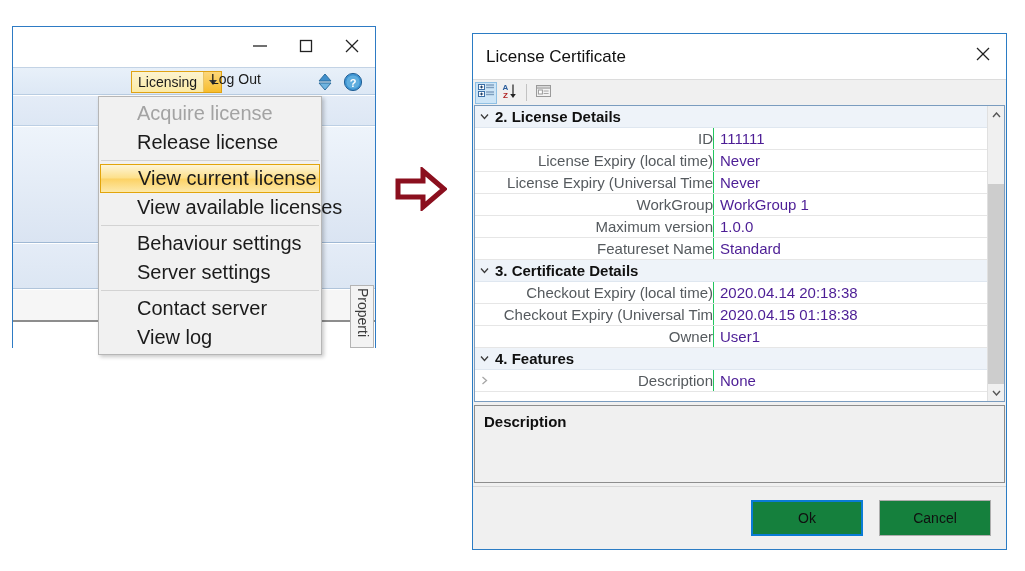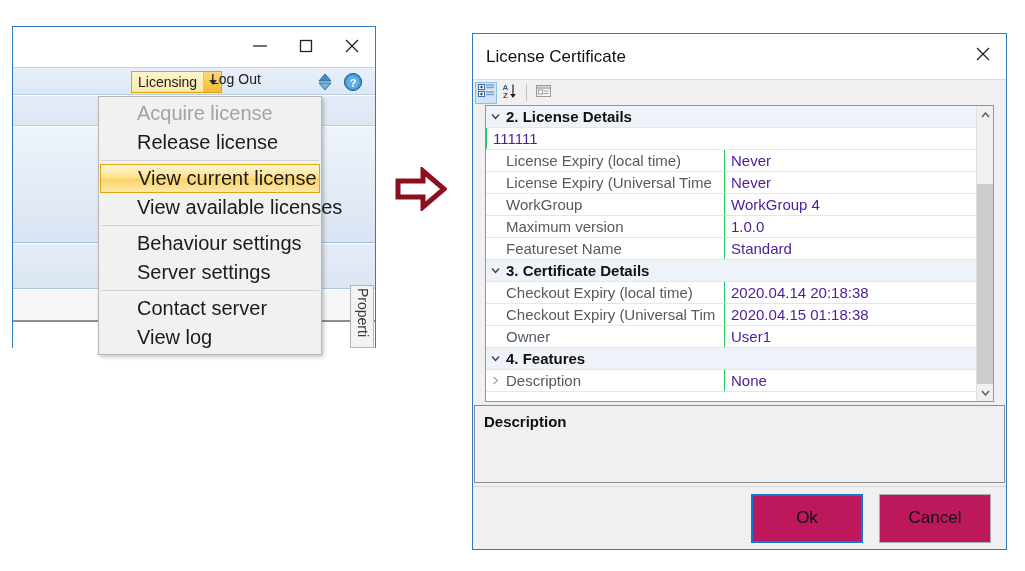--- a/index.html
+++ b/index.html
@@ -282,27 +282,28 @@
     width: 1px;
     height: 17px;
     background: #c2c2c2;
     margin: 0 5px;
   }
 
   
   #grid-wrap {
     flex: 0 0 auto;
     height: 297px;
-    margin: 0 12px;
+    margin: 0 1px;
     border: 1px solid #7a9cbf;
     background: #ffffff;
     box-sizing: border-box;
     display: flex;
     position: relative;
     overflow: hidden;
+    text-align: right;
   }
   #grid {
     flex: 1 1 auto;
     overflow: hidden;
     position: relative;
   }
   .grow {
     height: 22px;
     display: flex;
     align-items: center;
@@ -402,25 +403,25 @@
     display: flex;
     align-items: center;
     justify-content: flex-end;
     padding-right: 15px;
     gap: 16px;
     border-top: 1px solid #d6d6d6;
     margin-top: 3px;
   }
   .dlg-btn {
     width: 112px;
-    height: 49px;
-    background: #be185d;
+    height: 36px;
+    background: #15803d;
     border: 1px solid #adadad;
     box-sizing: border-box;
-    font-size: 17px;
+    font-size: 14px;
     color: #101010;
     display: flex;
     align-items: center;
     justify-content: center;
   }
   .dlg-btn.default {
     border: 2px solid #0a7bd5;
   }
 </style>
 </head>
@@ -591,33 +592,34 @@
       <div class="grow cat">
         <div class="exp">
             <svg width="9" height="7" viewBox="0 0 9 7">
               <polyline points="1,1.5 4.5,5.5 8,1.5" fill="none" stroke="#3b3b3b" stroke-width="1.3"></polyline>
             </svg>
           </div>
         <div class="cat-name">2. License Details</div>
       </div>
 
       <div class="grow">
+        <div class="pname">ID</div>
         <div class="pval">111111</div>
       </div>
       <div class="grow">
         <div class="pname">License Expiry (local time)</div>
         <div class="pval">Never</div>
       </div>
       <div class="grow">
         <div class="pname">License Expiry (Universal Time</div>
         <div class="pval">Never</div>
       </div>
       <div class="grow">
         <div class="pname">WorkGroup</div>
-        <div class="pval">WorkGroup 4</div>
+        <div class="pval">WorkGroup 1</div>
       </div>
       <div class="grow">
         <div class="pname">Maximum version</div>
         <div class="pval">1.0.0</div>
       </div>
       <div class="grow">
         <div class="pname">Featureset Name</div>
         <div class="pval">Standard</div>
       </div>
 

